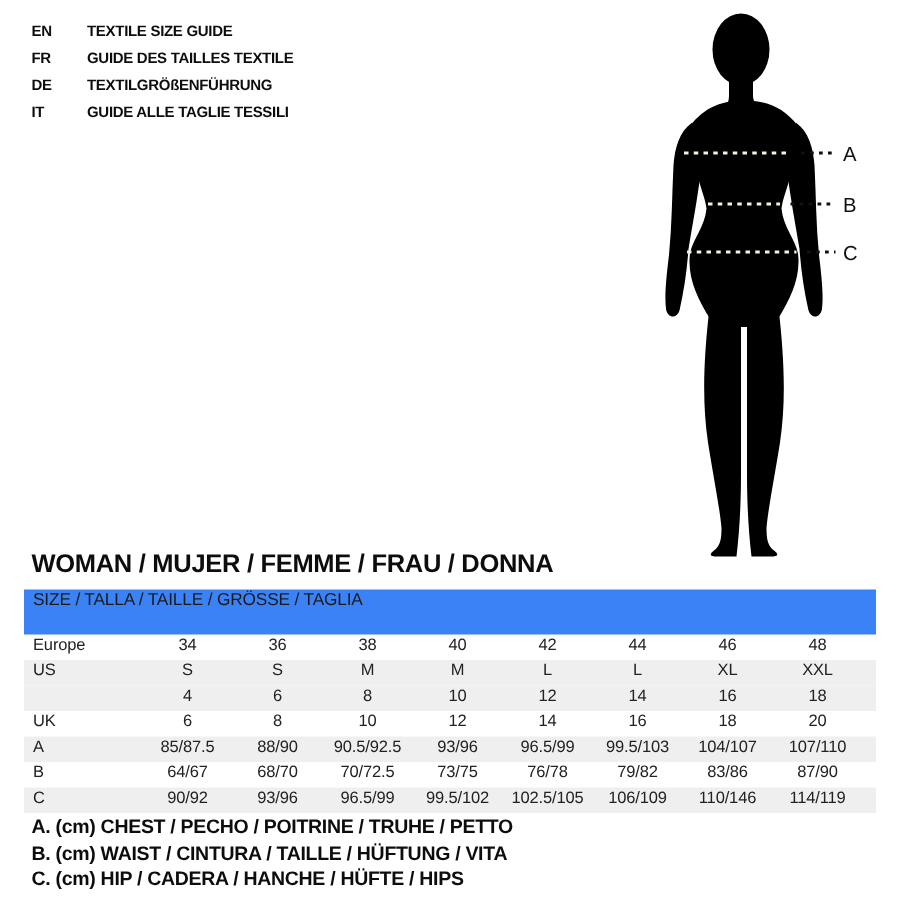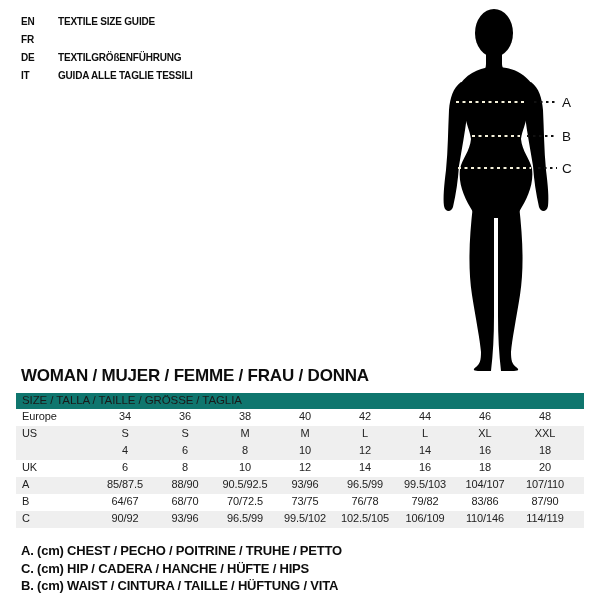--- a/index.html
+++ b/index.html
@@ -16,48 +16,49 @@
   .lang-code{width:37px}
 
   
   .figure-svg{left:400px;top:0}
 
   
   .section-title{left:21px;top:366px;font-weight:700;font-size:17px;letter-spacing:-0.2px;white-space:nowrap}
 
   
   .size-table{left:16px;top:393px;width:568px;font-size:11px;color:#222;letter-spacing:-0.1px}
-  .thead{height:16px;line-height:15px;background:#0f766e;padding-left:6px;color:#1a1a1a;font-size:11.5px;white-space:nowrap}
+  .thead{height:30px;line-height:15px;background:#3b82f6;padding-left:6px;color:#1a1a1a;font-size:11.5px;white-space:nowrap}
   .trow{display:grid;grid-template-columns:79px repeat(8,60px) 9px;height:17px;line-height:15px}
   .trow.shade{background:#efefef}
   .tcell{text-align:center;white-space:nowrap}
   .tcell.label{text-align:left;padding-left:6px}
 
   
   .legend{left:21px;top:542px;font-weight:700;font-size:13px;line-height:17.5px;letter-spacing:-0.2px}
   .legend-line{white-space:nowrap}
 </style>
 </head>
 <body>
 
 <div class="lang-block abs">
     <div class="lang-row">
       <span class="lang-code">EN</span>
       <span class="lang-title">TEXTILE SIZE GUIDE</span>
     </div>
     <div class="lang-row">
       <span class="lang-code">FR</span>
+      <span class="lang-title">GUIDE DES TAILLES TEXTILE</span>
     </div>
     <div class="lang-row">
       <span class="lang-code">DE</span>
       <span class="lang-title">TEXTILGRÖßENFÜHRUNG</span>
     </div>
     <div class="lang-row">
       <span class="lang-code">IT</span>
-      <span class="lang-title">GUIDA ALLE TAGLIE TESSILI</span>
+      <span class="lang-title">GUIDE ALLE TAGLIE TESSILI</span>
     </div>
   </div>
 
 <svg class="figure-svg abs" width="200" height="390" viewBox="0 0 200 390">
   <g fill="#000000">
     <ellipse cx="94" cy="33" rx="19" ry="24"></ellipse>
     <path d="M86,42 L86,64 C86,71 81,76 74,80 L118,80 C111,76 102,71 102,64 L102,42 Z"></path>
     <path d="M60,84 C70,71 82,67 96,67 C110,67 122,71 132,84
              C135,96 130,103 128,111 C126,124 122,131 121,139
              C122,151 130,159 132,169 C134,185 127,199 119,212
@@ -179,15 +180,15 @@
         <div class="tcell">102.5/105</div>
         <div class="tcell">106/109</div>
         <div class="tcell">110/146</div>
         <div class="tcell">114/119</div>
       </div>
     </div>
 </div>
 
 <div class="legend abs">
     <div class="legend-line">A. (cm) CHEST / PECHO / POITRINE / TRUHE / PETTO</div>
+    <div class="legend-line">B. (cm) WAIST / CINTURA / TAILLE / HÜFTUNG / VITA</div>
     <div class="legend-line">C. (cm) HIP / CADERA / HANCHE / HÜFTE / HIPS</div>
-    <div class="legend-line">B. (cm) WAIST / CINTURA / TAILLE / HÜFTUNG / VITA</div>
   </div>
 
 </body></html>

